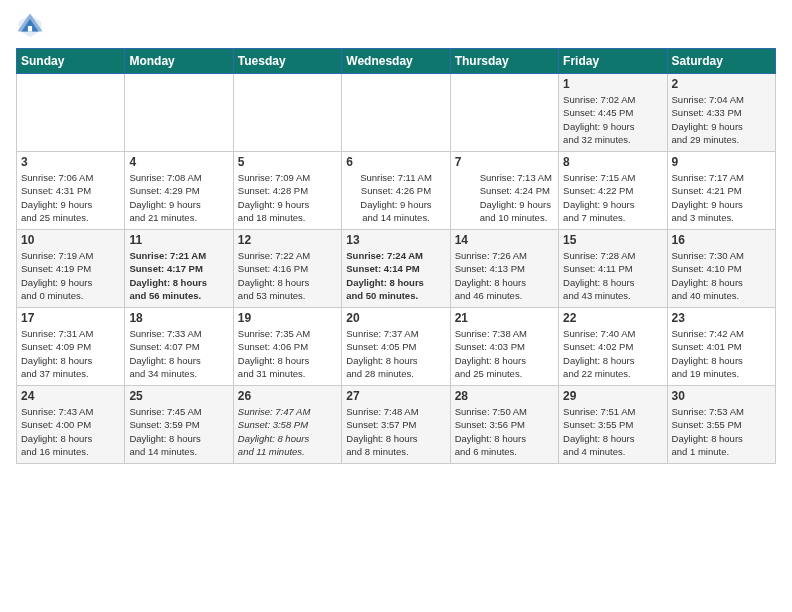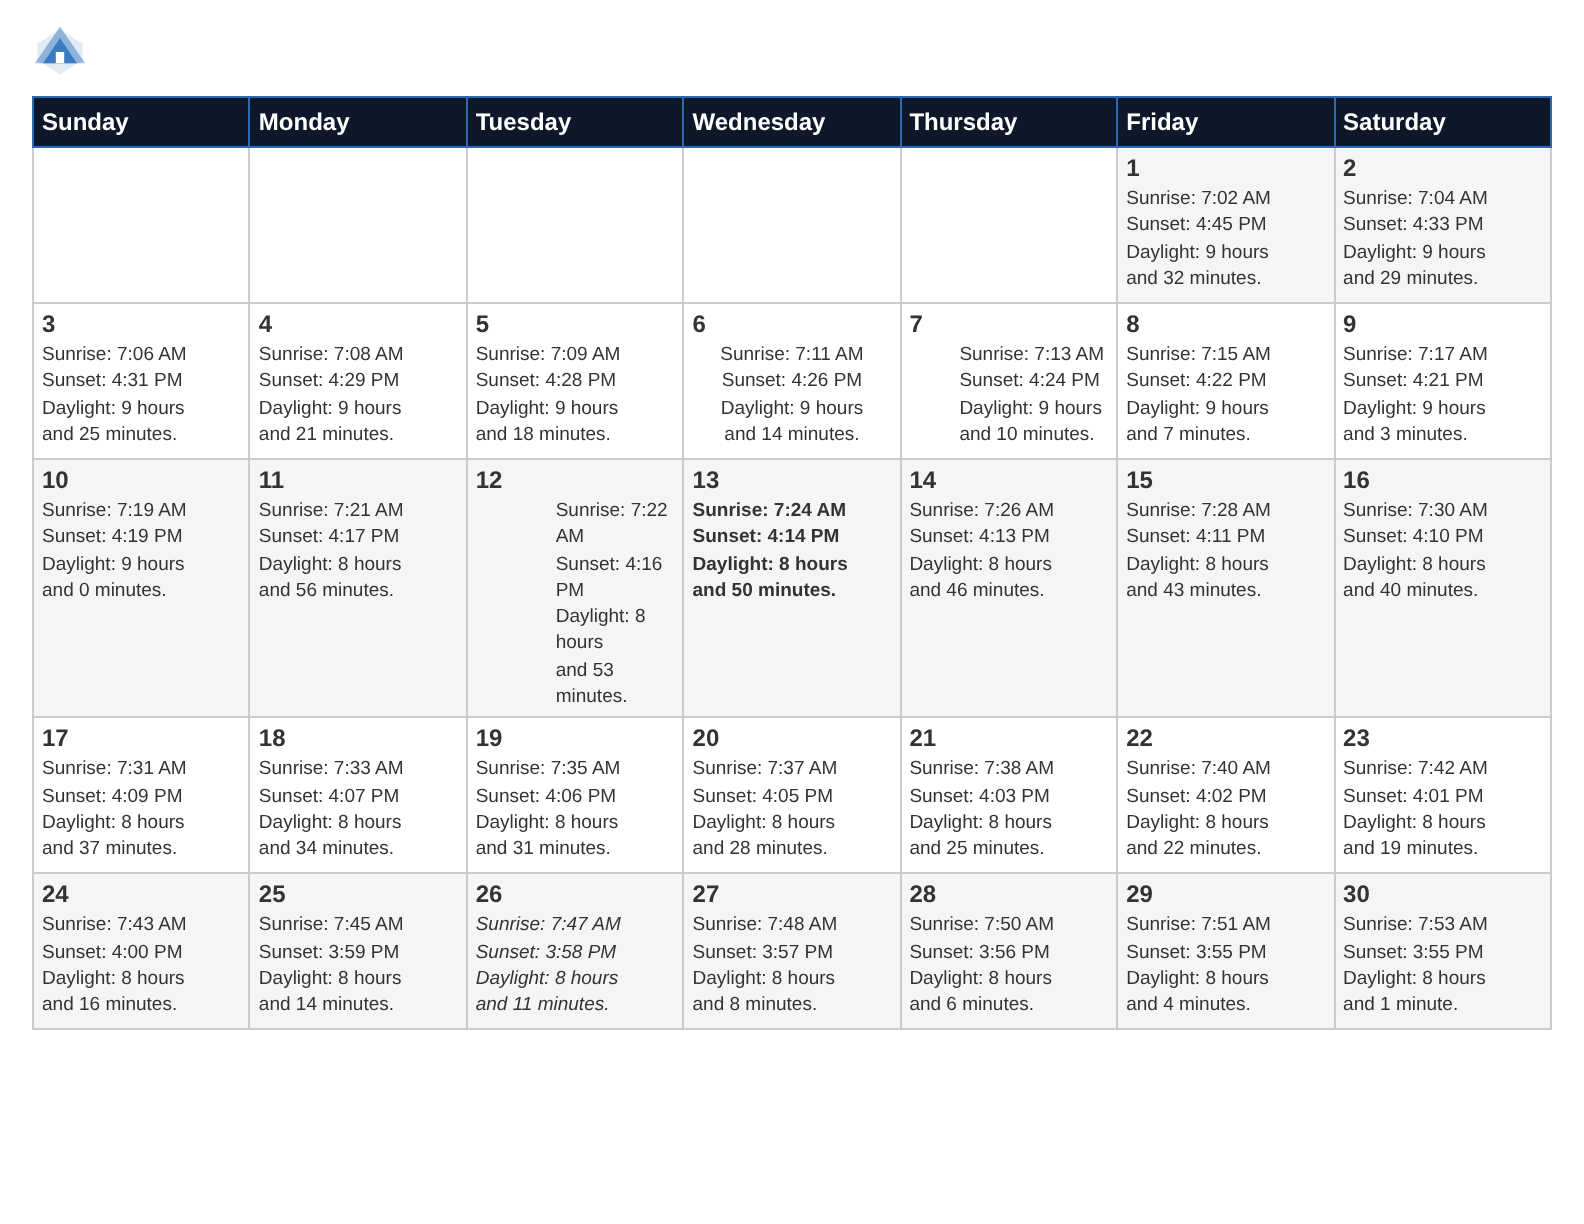--- a/index.html
+++ b/index.html
@@ -49,21 +49,21 @@
     .location {
       font-size: 14px;
       color: #555;
     }
     table {
       width: 100%;
       border-collapse: collapse;
       table-layout: fixed;
     }
     thead tr th {
-      background-color: #0f172a;
+      background-color: #0f766e;
       color: #fff;
       font-size: 12px;
       font-weight: bold;
       padding: 5px 4px;
       text-align: left;
       border: 1px solid #2a6aaf;
     }
     tbody tr td {
       border: 1px solid #ccc;
       vertical-align: top;
@@ -202,28 +202,28 @@
         <tr>
           <td>
             <span class="day-num">10</span>
             <div class="day-info" style="white-space: pre-line;">Sunrise: 7:19 AM
 Sunset: 4:19 PM
 Daylight: 9 hours
 and 0 minutes.</div>
           </td>
           <td>
             <span class="day-num">11</span>
-            <div class="day-info" style="white-space: pre-line;">Sunrise: 7:21 AM
+            <div class="day-info" style="white-space: pre-line; font-weight: bold;">Sunrise: 7:21 AM
 Sunset: 4:17 PM
 Daylight: 8 hours
 and 56 minutes.</div>
           </td>
           <td>
             <span class="day-num">12</span>
-            <div class="day-info" style="white-space: pre-line; margin-left: 40px;">Sunrise: 7:22 AM
+            <div class="day-info" style="white-space: pre-line;">Sunrise: 7:22 AM
 Sunset: 4:16 PM
 Daylight: 8 hours
 and 53 minutes.</div>
           </td>
           <td>
             <span class="day-num">13</span>
             <div class="day-info" style="white-space: pre-line; font-weight: bold;">Sunrise: 7:24 AM
 Sunset: 4:14 PM
 Daylight: 8 hours
 and 50 minutes.</div>

